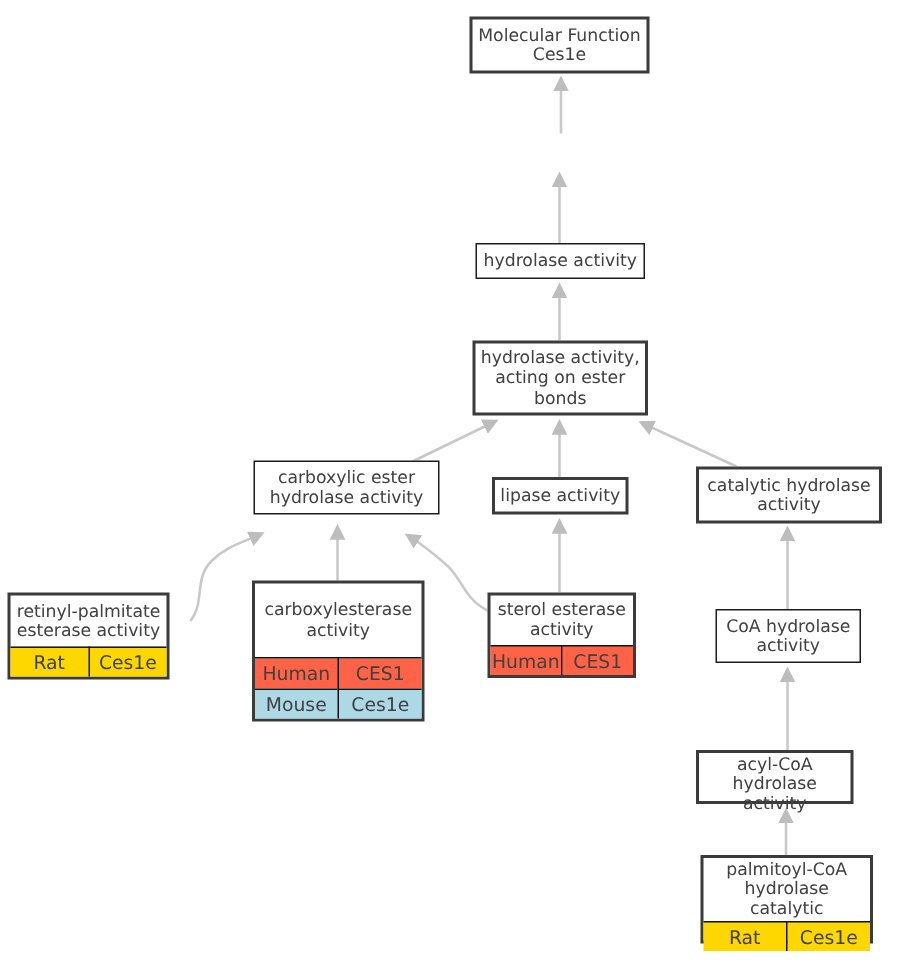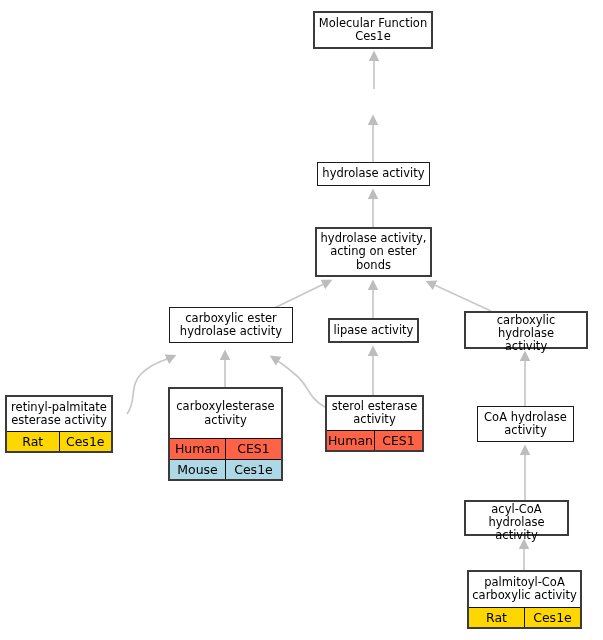--- a/index.html
+++ b/index.html
@@ -1,18 +1,18 @@
 <!DOCTYPE html>
 <html><head>
 <meta charset="utf-8">
 <style>
   html,body { margin:0; padding:0; background:#fff; }
   .stage {
     position:relative; width:603px; height:640px; background:#ffffff;
-    font-family:"DejaVu Sans","Liberation Sans",sans-serif; color:#000000;
+    font-family:"DejaVu Sans","Liberation Sans",sans-serif; color:#404040;
     overflow:hidden;
   }
   svg.edges { position:absolute; left:0; top:0; }
   .edge { fill:none; stroke:#c8c8c8; stroke-width:1.7px; }
   .node {
     position:absolute; box-sizing:border-box; background:#fff;
     display:flex; flex-direction:column; text-align:center;
   }
   .node.thick { border:2px solid #3b3b3b; }
   .node.thin  { border:1.5px solid #1c1c1c; }
@@ -72,21 +72,21 @@
   <div class="node thin" style="left:169px; top:307px; width:124px; height:36px">
     <div class="lbl">carboxylic ester
 hydrolase activity</div>
   </div>
 
   <div class="node thick" style="left:328px; top:318px; width:91px; height:25px">
     <div class="lbl">lipase activity</div>
   </div>
 
   <div class="node thick" style="left:464px; top:311px; width:124px; height:38px">
-    <div class="lbl">carboxylic hydrolase
+    <div class="lbl">catalytic hydrolase
 activity</div>
   </div>
 
   <div class="node thick" style="left:5px; top:395px; width:108px; height:58px">
     <div class="lbl">retinyl-palmitate
 esterase activity</div>
     <table class="ann">
       <tbody>
           <tr>
         <td style="background-color: rgb(255, 215, 0);">Rat</td>
@@ -131,21 +131,21 @@
 activity</div>
   </div>
 
   <div class="node thick" style="left:464px; top:500px; width:105px; height:36px">
     <div class="lbl">acyl-CoA hydrolase
 activity</div>
   </div>
 
   <div class="node thick" style="left:467px; top:570px; width:115px; height:59px">
     <div class="lbl">palmitoyl-CoA
-carboxylic activity</div>
+hydrolase catalytic</div>
     <table class="ann">
       <tbody>
           <tr>
         <td style="background-color: rgb(255, 215, 0);">Rat</td>
         <td style="background-color: rgb(255, 215, 0);">Ces1e</td>
       </tr>
     </tbody>
       </table>
   </div>
 

